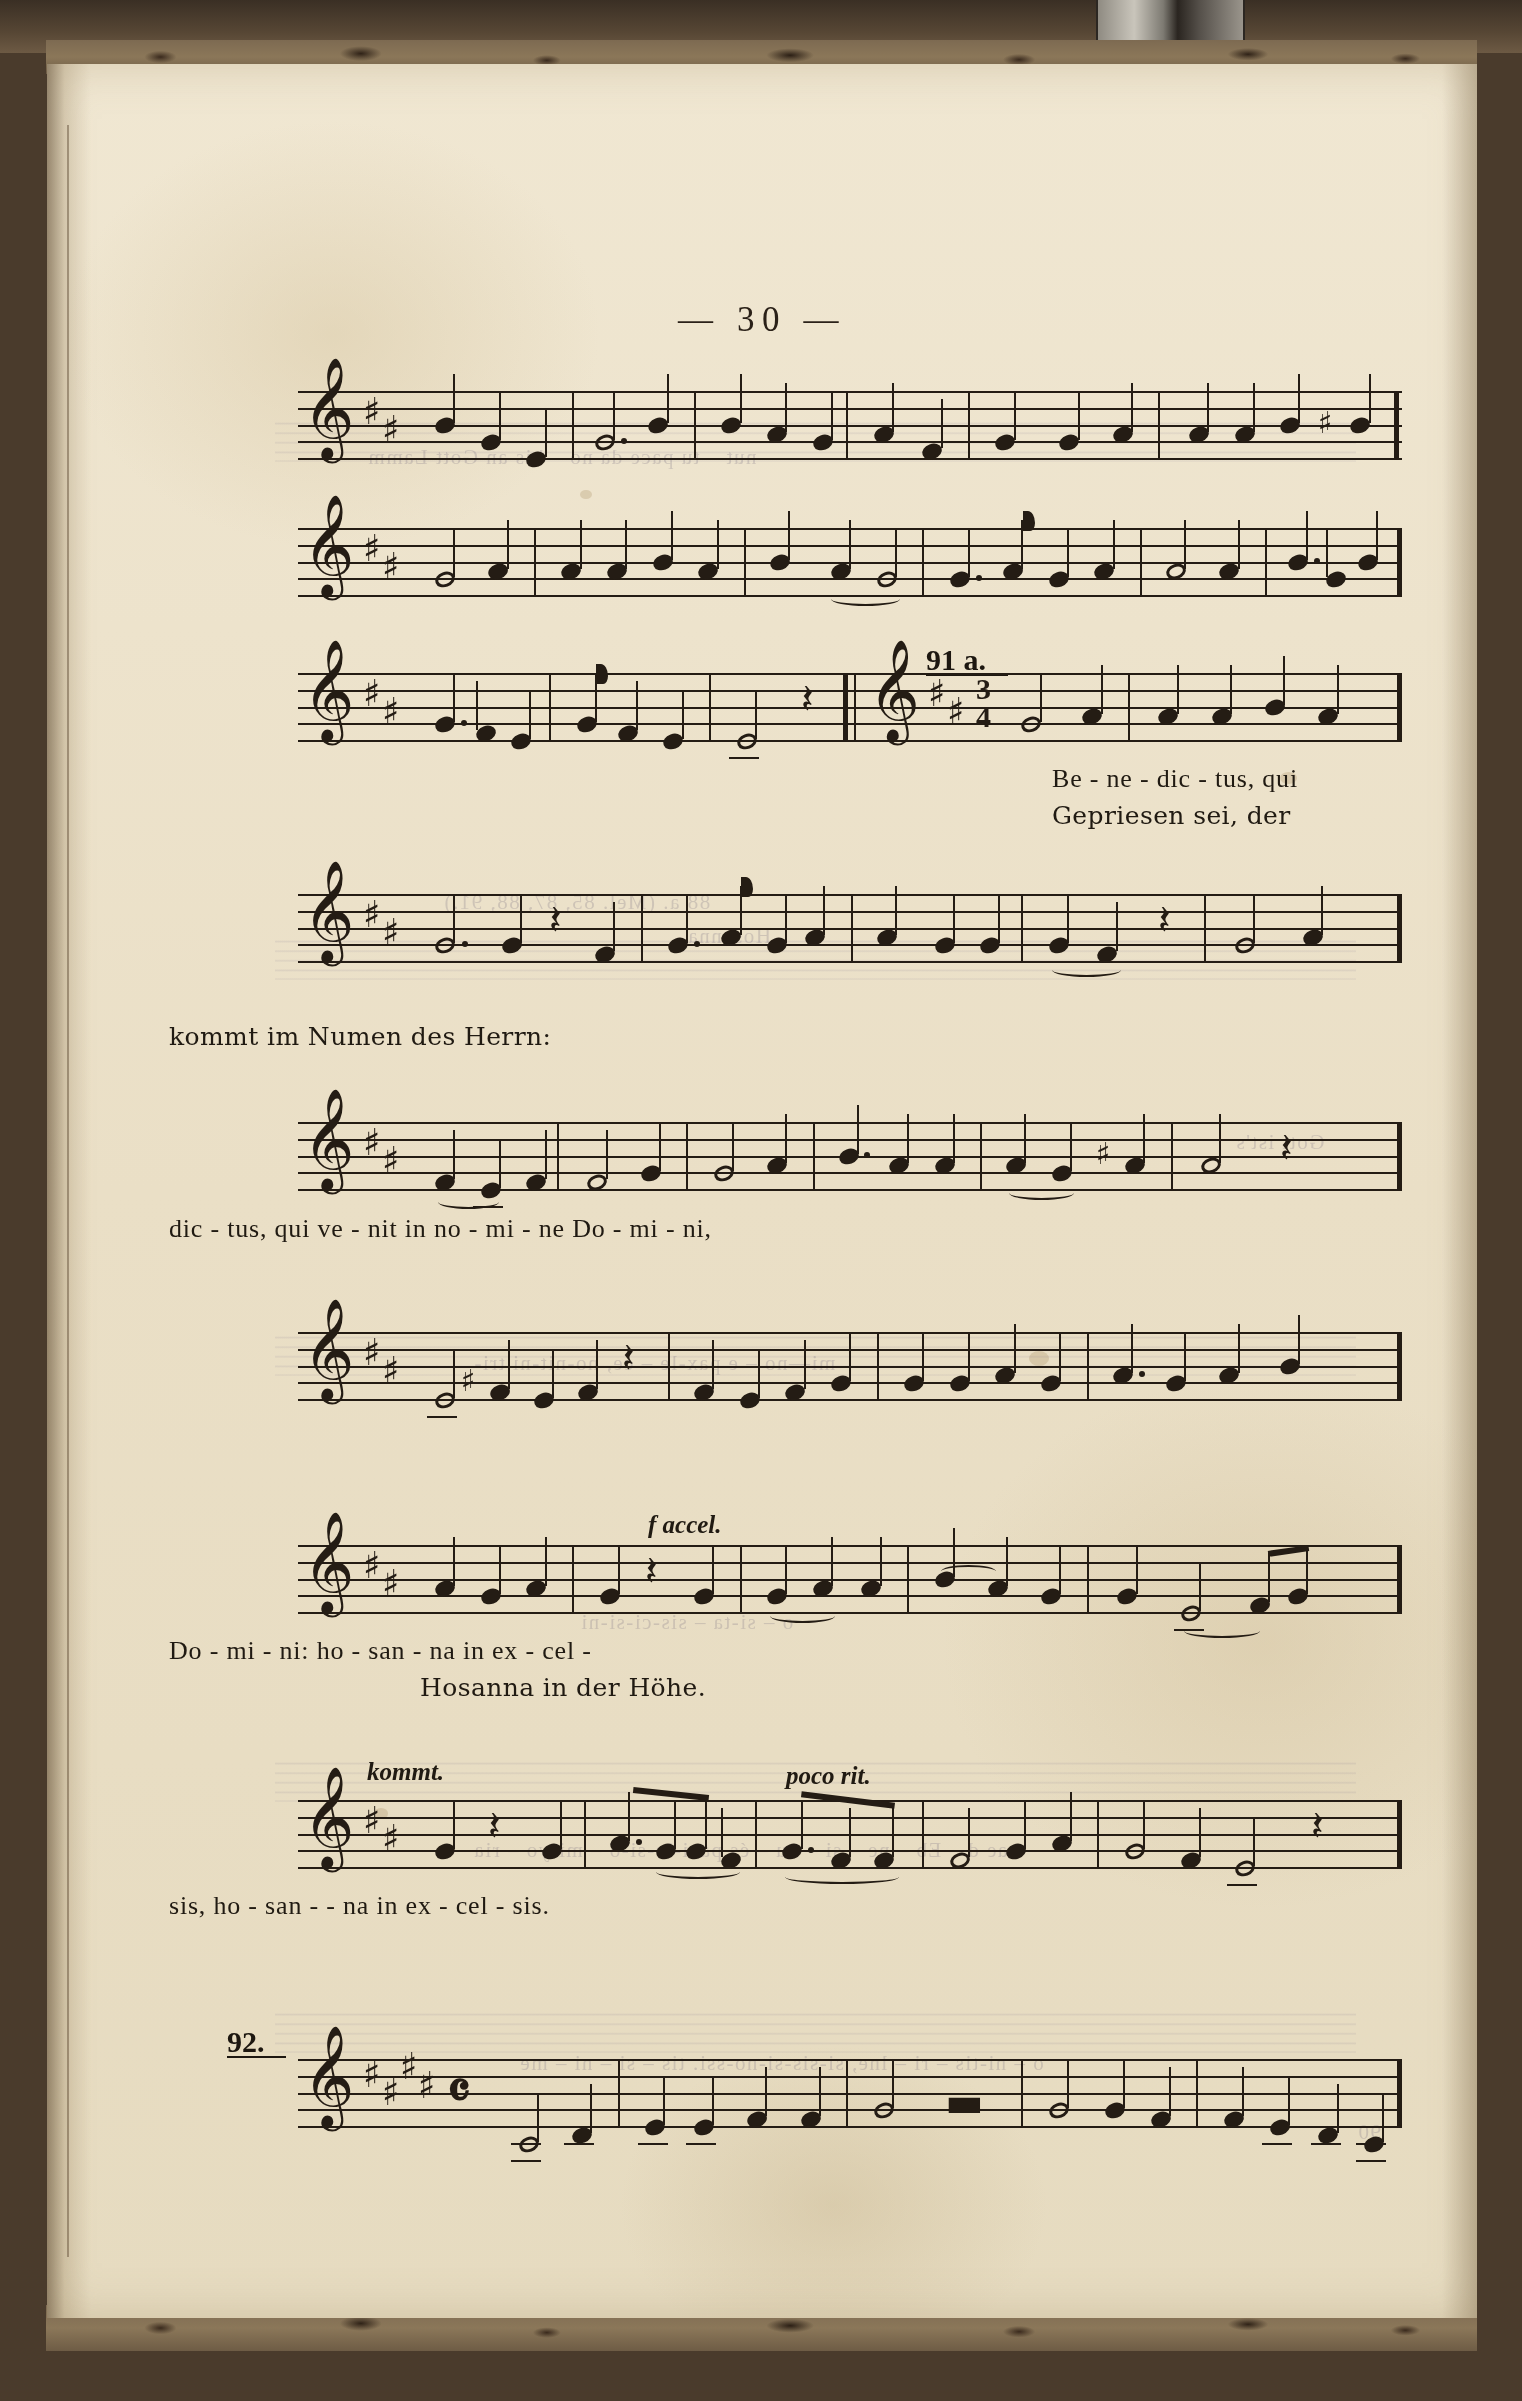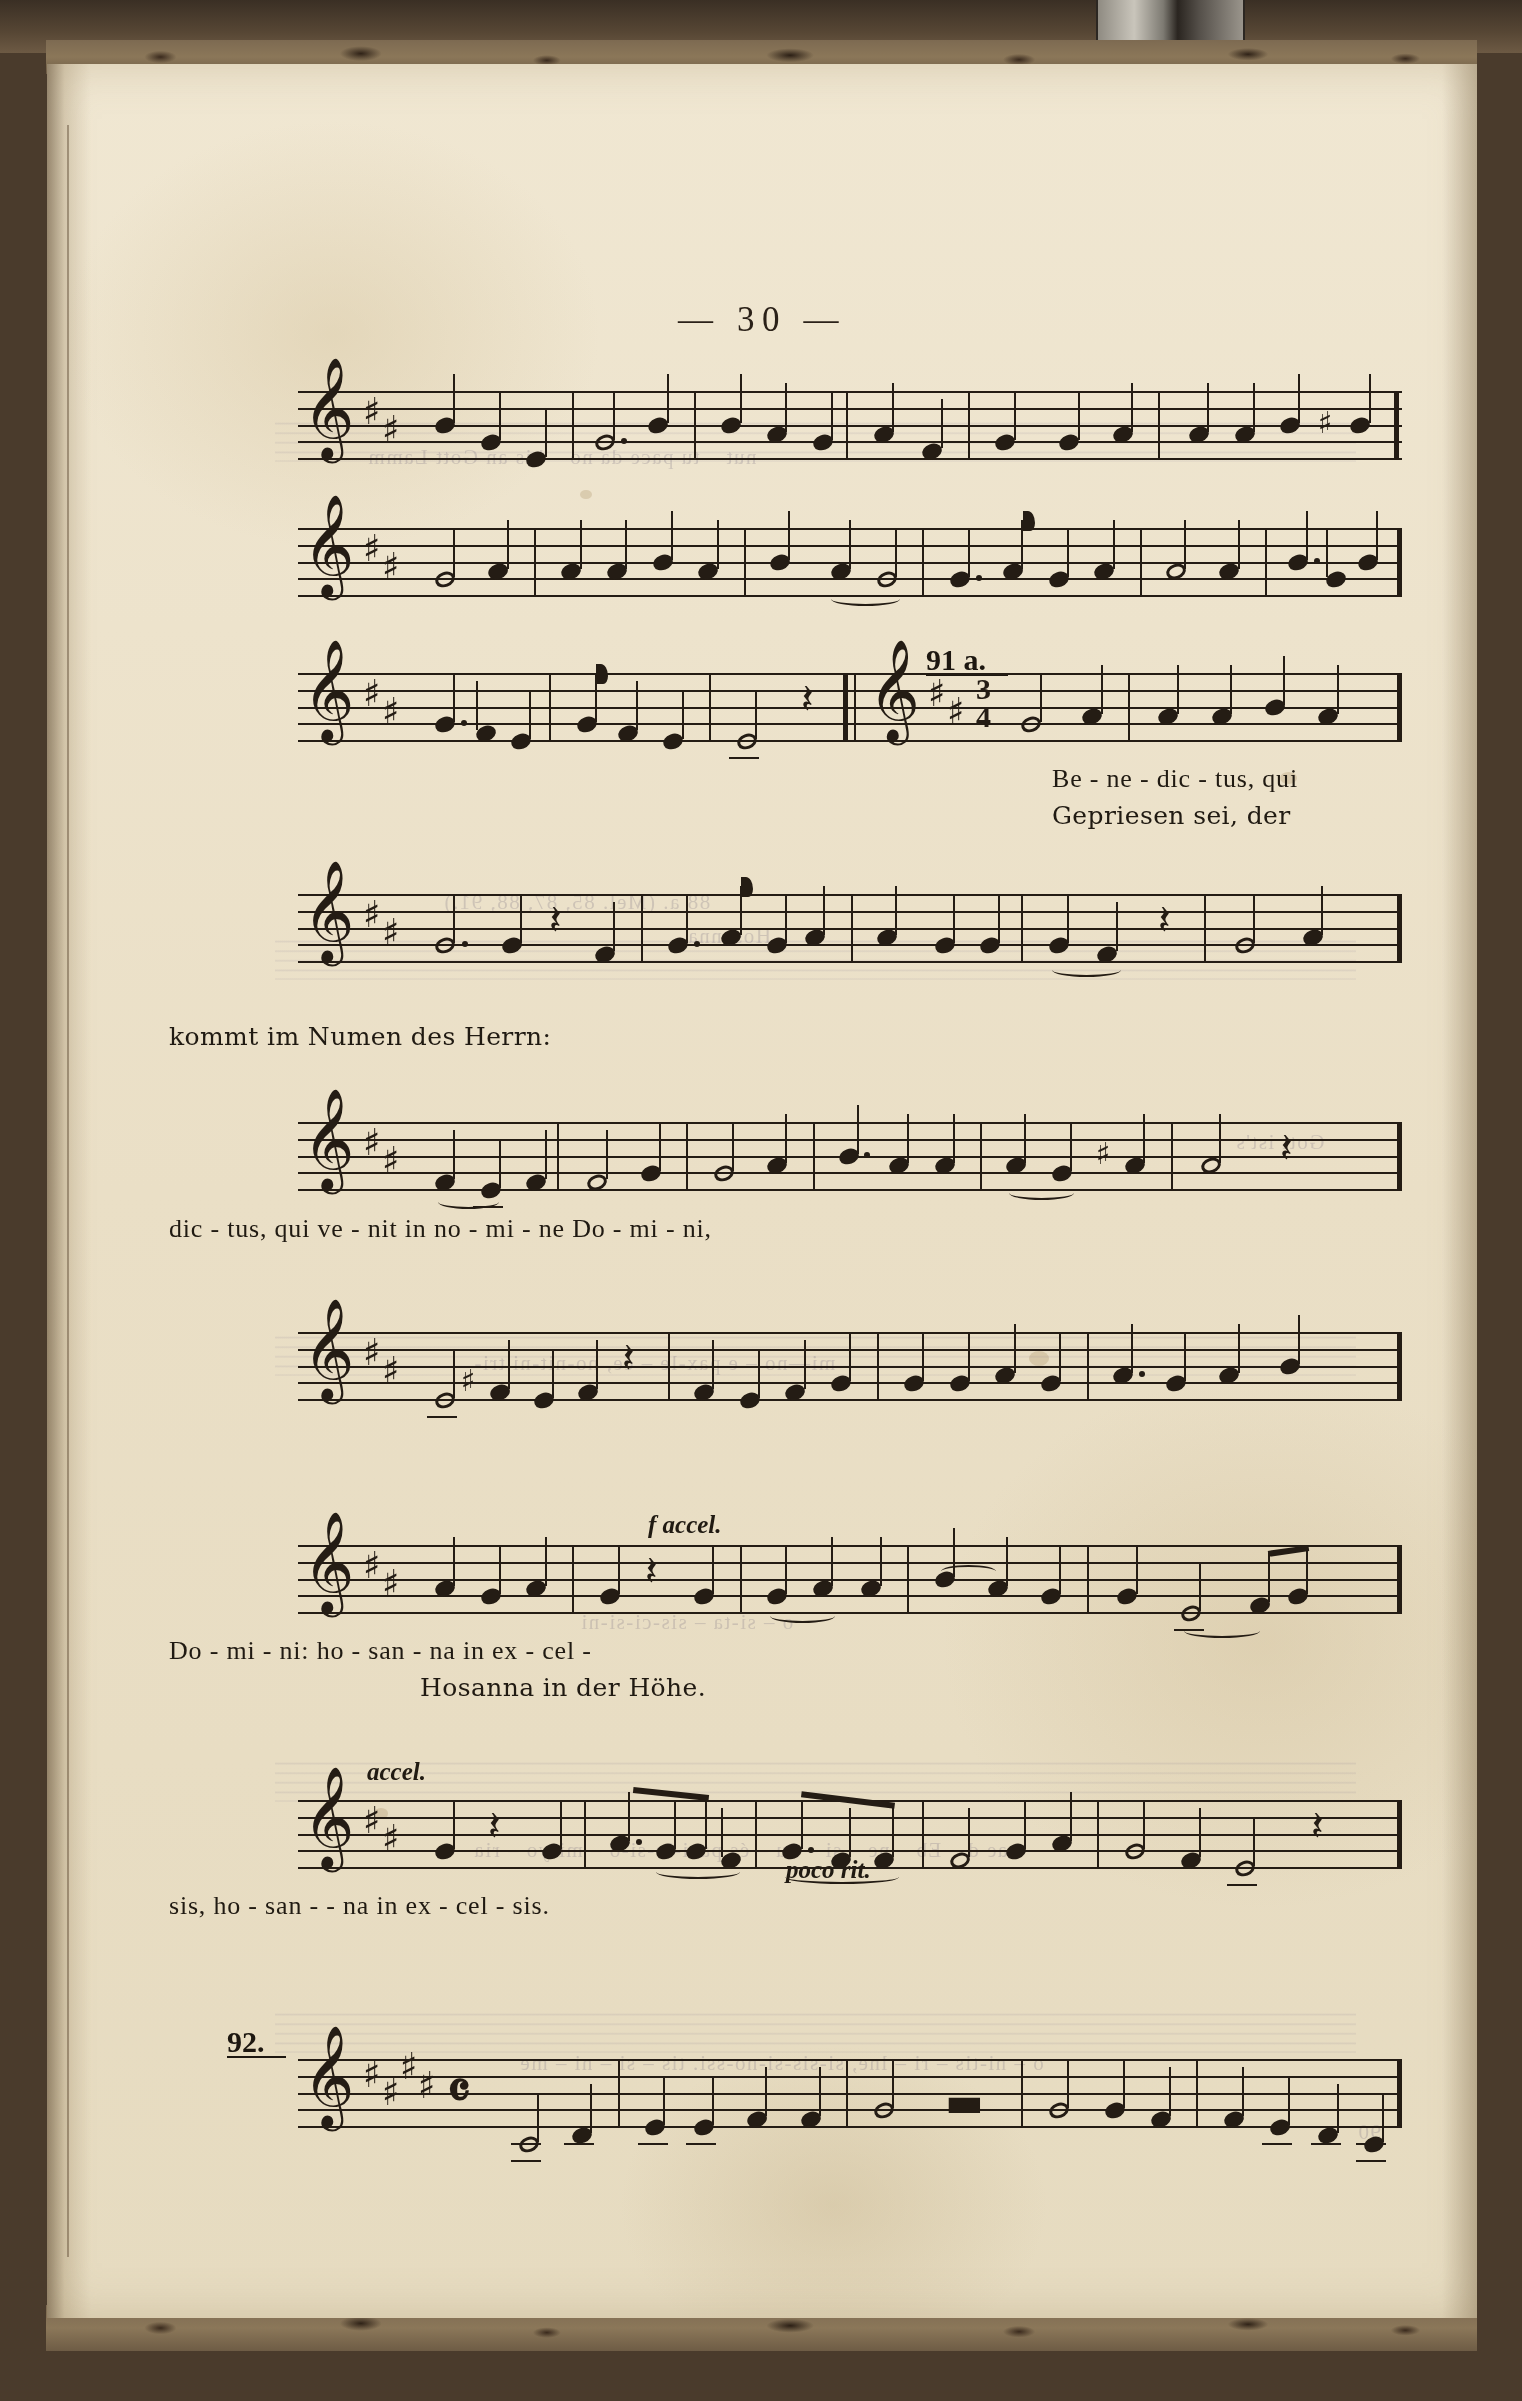--- a/index.html
+++ b/index.html
@@ -710,22 +710,22 @@
         <div class="note" style="left:990px; top:44px;"></div>
           <div class="stem" style="left:1008px; top:0px;"></div>
         <div class="beam" style="left:970px; top:3px; width:41px; transform:rotate(-8deg);"></div>
         <div class="slur" style="left:886px; top:79px; width:76px;"></div>
         <div class="barline thick" style="left:1099px;"></div>
       </div>
     </div>
     <div class="lyrics latin" style="top:1572px; left:122px;">Do -  mi - ni:      ho - san - na        in     ex  -  cel -</div>
     <div class="lyrics german" style="top:1609px; left:373px;">Hosanna                in der Höhe.</div>
 
-    <div class="marking" style="left:320px; top:1694px;">accel.</div>
-    <div class="marking" style="left:739px; top:1792px;">poco rit.</div>
+    <div class="marking" style="left:320px; top:1694px;">kommt.</div>
+    <div class="marking" style="left:739px; top:1698px;">poco rit.</div>
     <div class="system" style="top:1736px;">
       <div class="staff">
         <div class="line l1"></div>
           <div class="line l2"></div>
           <div class="line l3"></div>
           <div class="line l4"></div>
           <div class="line l5"></div>
         <div class="clef" style="left:4.6px;">𝄞</div>
         <div class="keysig" style="left:65px; top:1.5px;">♯</div>
         <div class="keysig" style="left:84px; top:20px;">♯</div>

